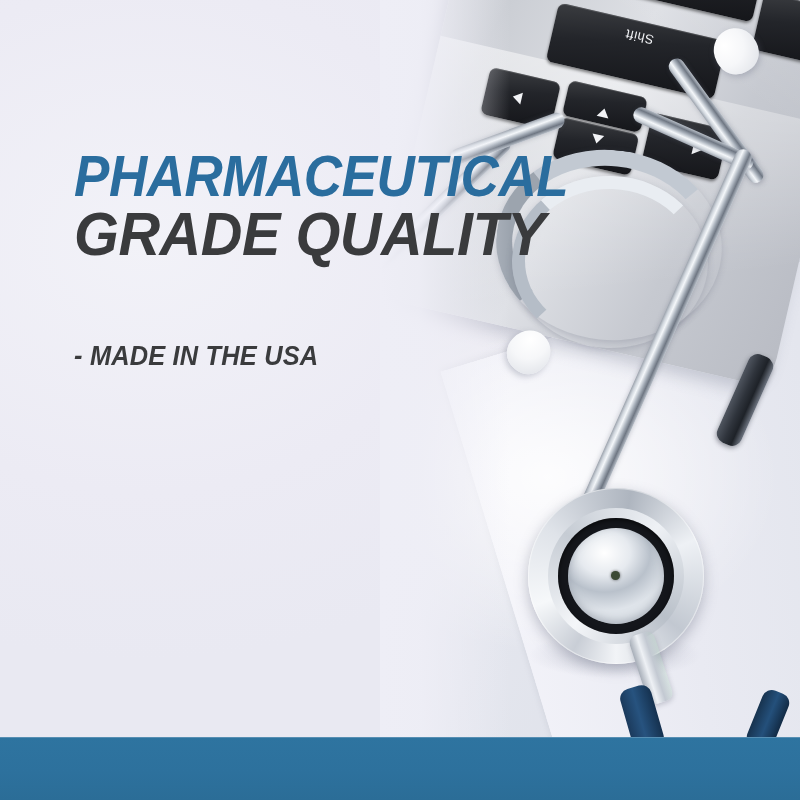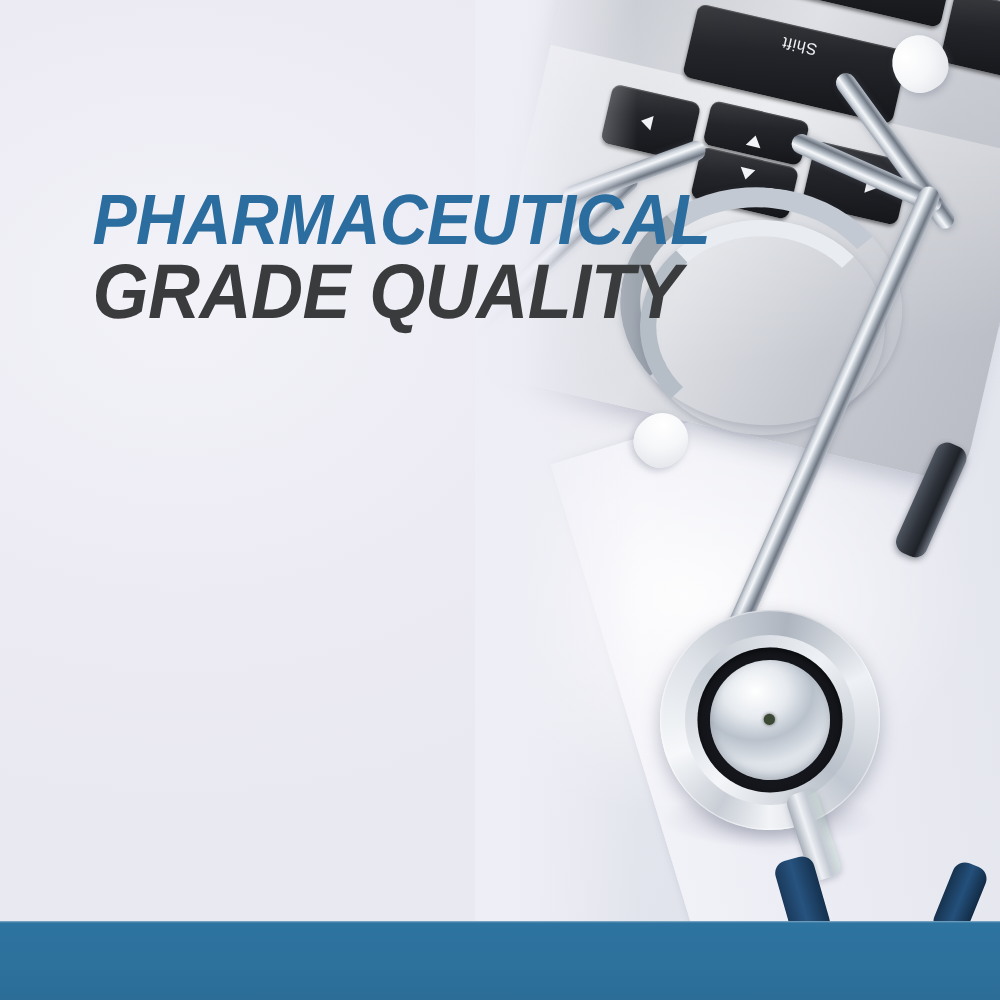--- a/index.html
+++ b/index.html
@@ -364,20 +364,27 @@
 
     <div class="headline">
       <div class="line l1">PHARMACEUTICAL</div>
       <div class="line l2">GRADE QUALITY</div>
     </div>
 
     <div class="features">
 
 
 
+      <div class="feature">
+        <div class="ftext">
+          <span>-</span>
+          <span>MADE IN THE USA</span>
+        </div>
+        <div class="divider"></div>
+      </div>
 
 
     </div>
   </div>
 
   <div id="footer">
     <div class="hairline"></div>
     <span></span>
   </div>
 

